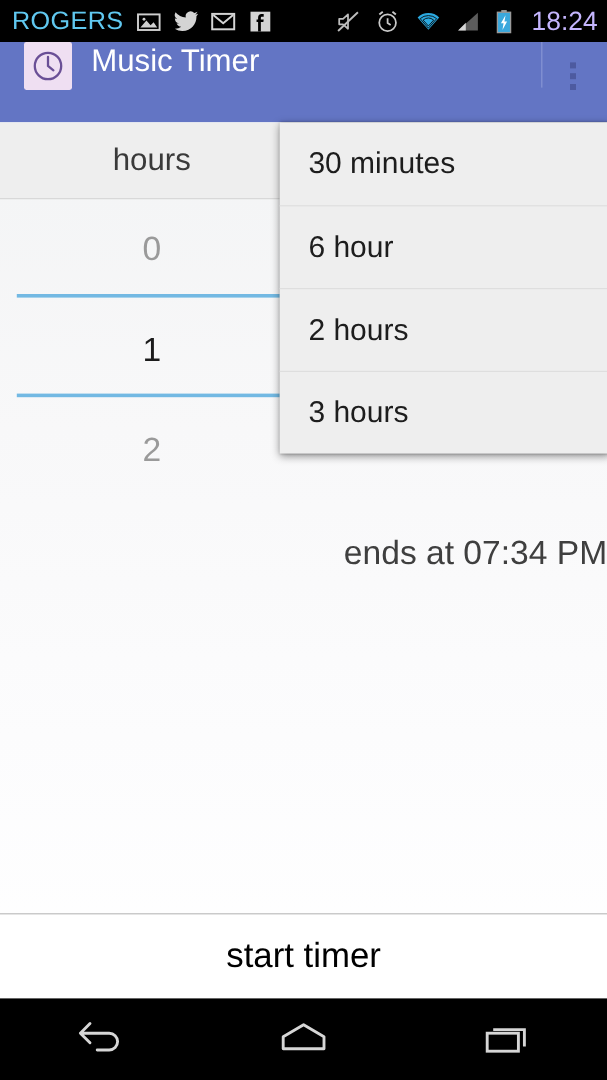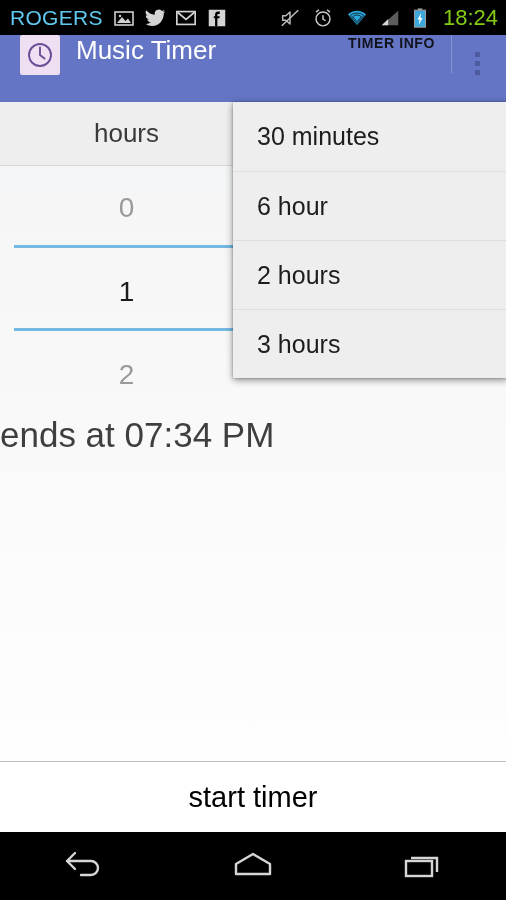--- a/index.html
+++ b/index.html
@@ -50,21 +50,21 @@
     align-items: center;
     gap: 11px;
   }
   .sb-ico {
     display: block;
     width: 22px;
     height: 22px;
   }
   .sb-ico svg { display: block; }
   #clock {
-    color: #84cc16;
+    color: #c4b5fd;
     font-size: 22px;
     margin-left: 10px;
     white-space: nowrap;
   }
 
   
   #action-bar {
     position: absolute;
     top: 35px; left: 0;
     width: 506px;
@@ -179,25 +179,25 @@
     background: #73b9e3;
     left: 14px;
     right: 14px;
   }
   .sel-line.top { top: 79px; }
   .sel-line.bottom { top: 162px; }
 
   
   #ends-at {
     position: absolute;
-    top: 313px;
+    top: 343px;
     left: 0;
     width: 506px;
-    text-align: left;
-    font-size: 35px;
+    text-align: right;
+    font-size: 28px;
     color: #3f3f3f;
   }
 
   
   #dropdown {
     position: absolute;
     top: 102px;
     left: 233px;
     width: 275px;
     background: #eeeeee;
@@ -330,21 +330,20 @@
 
   <div id="action-bar">
     <div id="app-icon">
       <svg width="30" height="30" viewBox="0 0 30 30">
         <circle cx="15" cy="15" r="11" fill="none" stroke="#6a4f96" stroke-width="1.9"></circle>
         <path d="M15 7.5 V15 L19.5 18.6" fill="none" stroke="#6a4f96" stroke-width="1.9" stroke-linecap="round"></path>
       </svg>
     </div>
     <div id="app-title">Music Timer</div>
     <div class="ab-spacer"></div>
-    <div id="timer-info-btn">TIMER INFO</div>
     <div id="ab-divider"></div>
     <div id="overflow-btn">
       <i></i>
       <i></i>
       <i></i>
     </div>
   </div>
 
   <div id="content">
 

